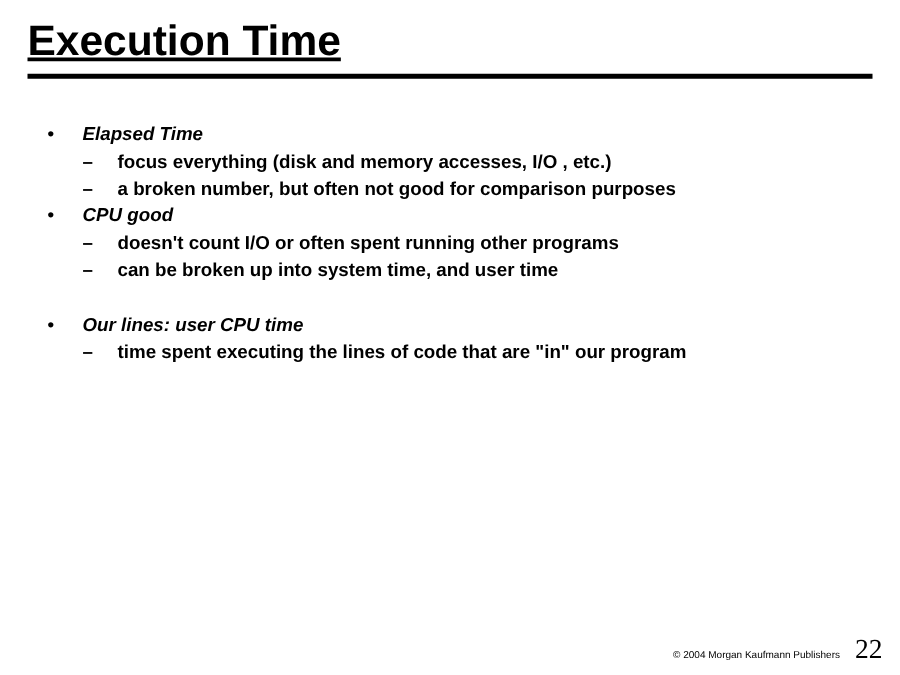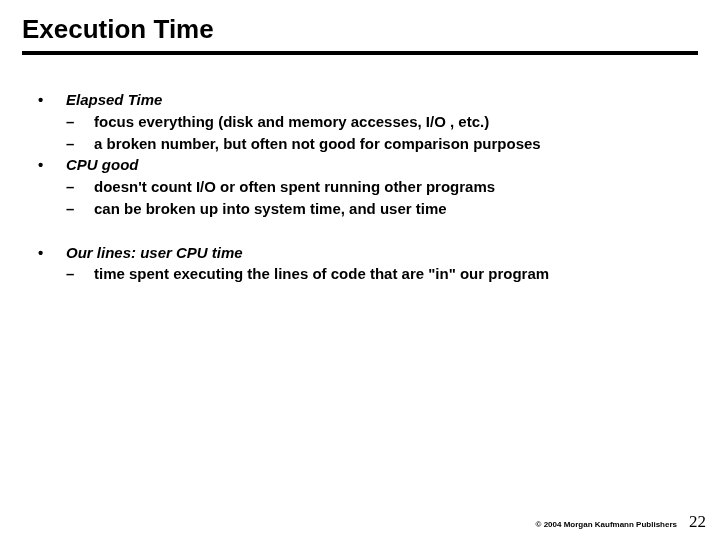--- a/index.html
+++ b/index.html
@@ -9,23 +9,24 @@
     background: #ffffff;
     font-family: Arial, Helvetica, sans-serif;
     color: #000000;
     position: relative;
     overflow: hidden;
   }
   .slide {
     padding: 14px 22px 0 22px;
   }
   .title {
-    font-size: 26px;
+    font-size: 34px;
     font-weight: bold;
     margin-bottom: 6px;
+    text-decoration: underline;
   }
   .rule {
     border: none;
     border-top: 4px solid #000000;
     margin-bottom: 34px;
   }
   .content {
     font-size: 15px;
     font-weight: bold;
     line-height: 1.45;
@@ -61,24 +62,24 @@
   .footer {
     position: absolute;
     bottom: 8px;
     right: 14px;
     display: flex;
     align-items: baseline;
     gap: 12px;
   }
   .copyright {
     font-size: 8px;
-    font-weight: bold;
+    font-weight: normal;
   }
   .page-num {
-    font-size: 17px;
+    font-size: 22px;
     font-family: "Times New Roman", Times, serif;
     font-weight: normal;
     text-align: center;
   }
 </style>
 </head>
 <body>
 
 <div class="slide">
   <h1 class="title">Execution Time</h1>

